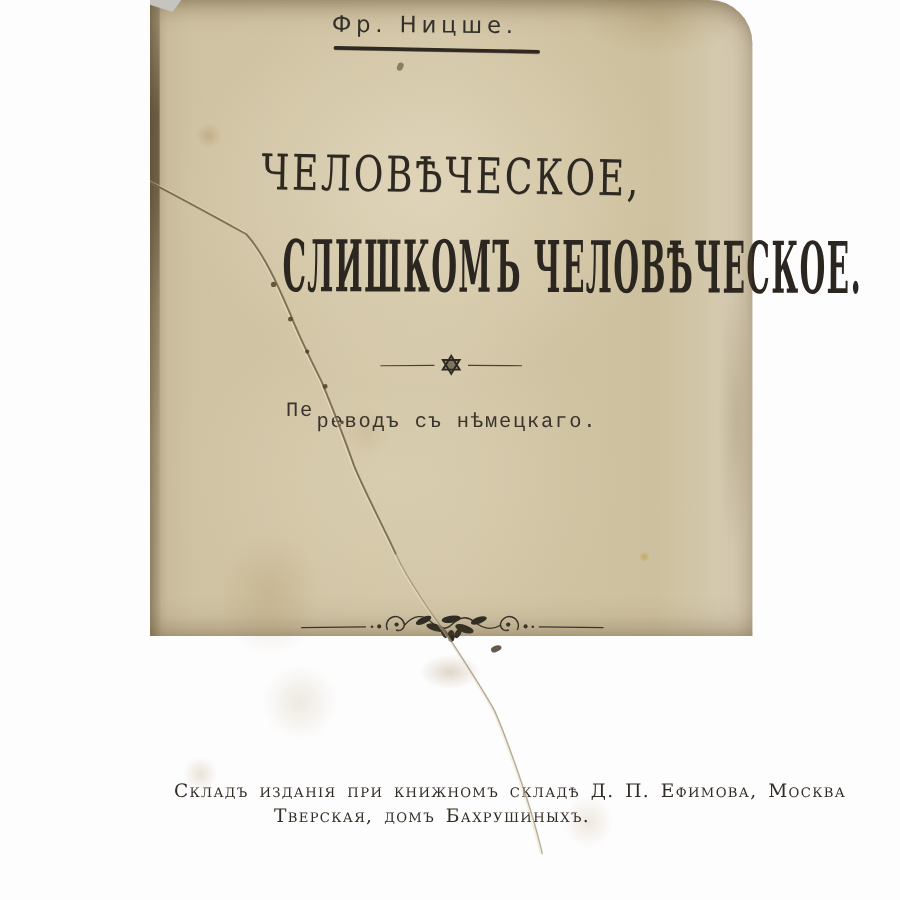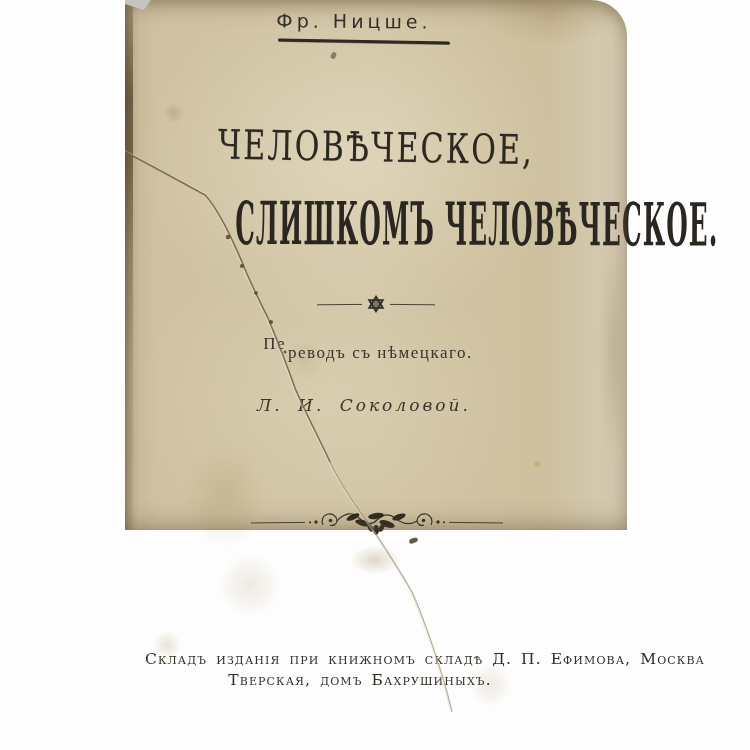--- a/index.html
+++ b/index.html
@@ -77,21 +77,21 @@
     text-shadow:.4px .4px 0 rgba(45,41,34,.35);
   }
   .title2{
     top:198px;margin:0;font-weight:700;
     font-size:44px;letter-spacing:2px;color:#2b2620;white-space:nowrap;
     transform:rotate(.2deg) scale(.56,1.35);transform-origin:50% 50%;
   }
   .star-divider{position:absolute;left:191px;top:294px;width:120px;height:20px;z-index:2;}
   .translation{
     top:343px;margin-left:-8px;
-    font-family:Liberation Serif, serif;
+    font-family:Liberation Mono, monospace;
     font-size:17px;letter-spacing:1.5px;color:#39342c;white-space:nowrap;
   }
   .translation .part1{position:relative;top:-9px;margin-right:2px;}
   .translator{
     top:395px;margin-left:-12px;
     font-style:italic;font-size:17px;letter-spacing:3px;word-spacing:7px;color:#3a352c;
   }
   .flourish{position:absolute;left:124px;top:504px;width:256px;height:36px;z-index:2;}
   .imprint1{
     top:650px;margin-left:20px;
@@ -138,21 +138,20 @@
         <line x1="74" y1="10.4" x2="119" y2="10.8" stroke="#4b4234" stroke-width="1"></line>
         <polygon points="60,2.5 67,14 53,14" fill="rgba(40,35,25,.30)" stroke="#2e2a22" stroke-width="1.6"></polygon>
         <polygon points="60,17.5 53,6 67,6" fill="rgba(40,35,25,.30)" stroke="#2e2a22" stroke-width="1.6"></polygon>
       </svg>
     </div>
 
     <div class="txt translation">
       <span class="part1">Пе</span><span class="part2">реводъ съ нѣмецкаго.</span>
     </div>
 
-    <div class="txt translator">Л. И. Соколовой.</div>
 
     <div class="flourish">
       <svg width="256" height="36" viewBox="0 0 256 36">
         <g id="fl-side" stroke="#34302a" fill="none">
           <line x1="2" y1="19" x2="56" y2="18.4" stroke-width=".9"></line>
           <circle cx="61" cy="18.3" r="1.1" fill="#34302a" stroke="none"></circle>
           <circle cx="67" cy="18" r="1.7" fill="#34302a" stroke="none"></circle>
           <path d="M74,21 a7.5,7.5 0 1 1 14,-4.5 a5,5 0 0 1 -7,4.5" stroke-width="1.2"></path>
           <circle cx="81.5" cy="16.5" r="1.8" fill="#34302a" stroke="none"></circle>
         </g>

